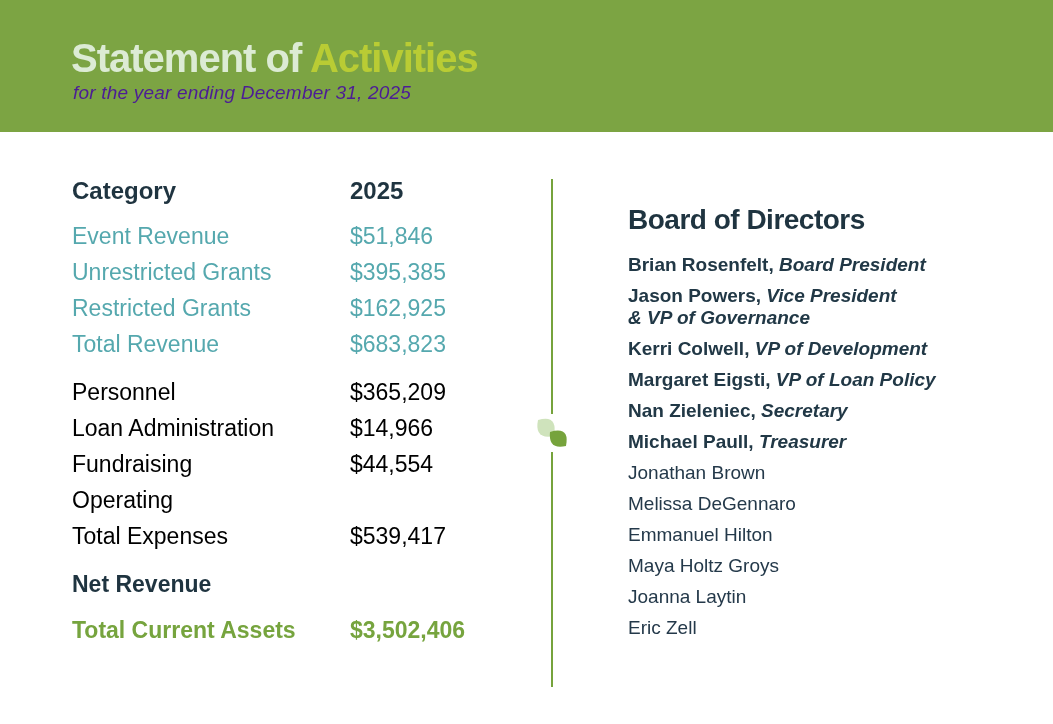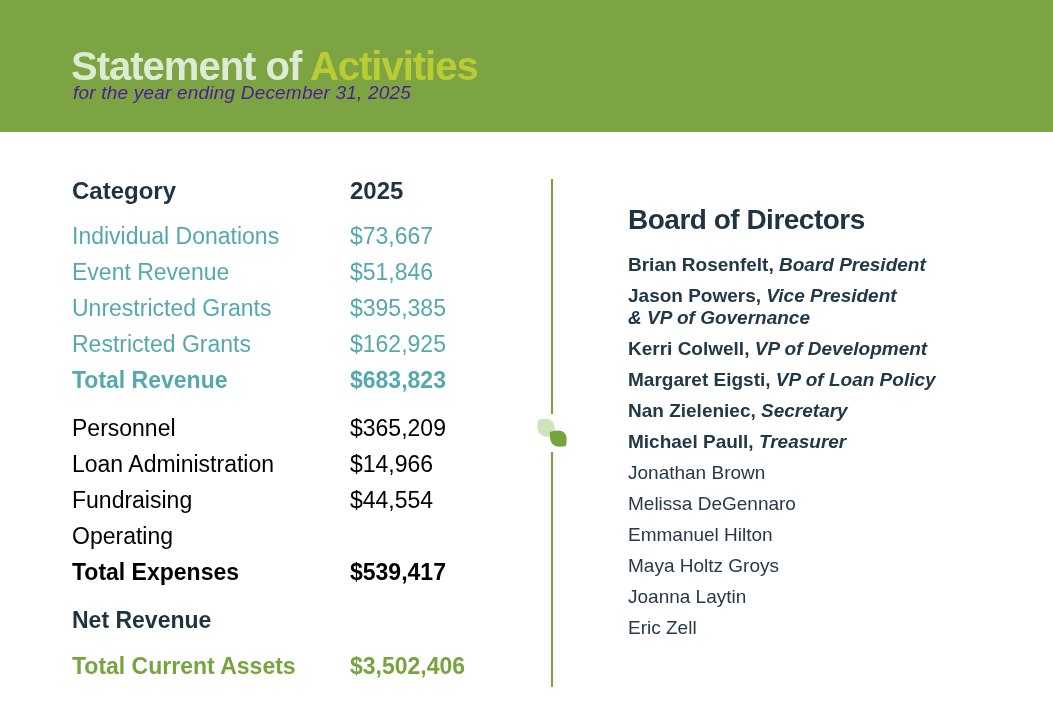--- a/index.html
+++ b/index.html
@@ -7,42 +7,42 @@
   body { font-family: "Liberation Sans", sans-serif; position: relative; overflow: hidden; }
 
   .page { position: relative; width: 1053px; height: 724px; background: #ffffff; }
 
   
   .header-band {
     position: absolute; top: 0; left: 0; width: 1053px; height: 132px;
     background: #7CA443;
   }
   .page-title {
-    position: absolute; left: 71px; top: 44px;
+    position: absolute; left: 71px; top: 36px;
     font-size: 40px; font-weight: 700; letter-spacing: -1px;
     white-space: nowrap;
   }
   .page-title .title-normal { color: #DCEBD4; }
   .page-title .title-accent { color: #B9CC34; }
   .page-subtitle {
     position: absolute; left: 73px; top: 82px;
     font-size: 19px; font-style: italic; color: #4c1d95; letter-spacing: 0.2px;
     white-space: nowrap;
   }
 
   
   .statement { position: absolute; left: 72px; top: 176px; width: 440px; }
   .t-row { position: relative; height: 36px; line-height: 36px; font-size: 23px; }
   .t-row .cell-label { position: absolute; left: 0; white-space: nowrap; }
   .t-row .cell-value { position: absolute; left: 278px; white-space: nowrap; }
   .t-head { height: 30px; line-height: 30px; font-size: 24px; font-weight: 700; color: #1F3440; }
   .sect-gap { margin-top: 12px; }
   .revenue { color: #55A8AE; }
   .expense { color: #000000; }
-  .total { font-weight: 700; }
+  .total { font-weight: 400; }
   .net { color: #1F3440; font-weight: 700; margin-top: 12px; }
   .assets { color: #76A43E; font-weight: 700; margin-top: 10px; }
 
   
   .divider-seg { position: absolute; left: 551px; width: 2px; background: #76A33C; }
   .divider-top { top: 179px; height: 235px; }
   .divider-bottom { top: 452px; height: 235px; }
   .leaf-wrap { position: absolute; left: 532px; top: 412px; width: 40px; height: 40px; }
 
   
@@ -68,24 +68,20 @@
     <div class="page-subtitle">for the year ending December 31, 2025</div>
   </div>
 
   <div class="statement">
     <div class="t-row t-head">
       <span class="cell-label">Category</span>
       <span class="cell-value">2025</span>
     </div>
 
     <div class="sect-gap">
-      <div class="t-row revenue">
-        <span class="cell-label">Individual Donations</span>
-        <span class="cell-value">$73,667</span>
-      </div>
       <div class="t-row revenue">
         <span class="cell-label">Event Revenue</span>
         <span class="cell-value">$51,846</span>
       </div>
       <div class="t-row revenue">
         <span class="cell-label">Unrestricted Grants</span>
         <span class="cell-value">$395,385</span>
       </div>
       <div class="t-row revenue">
         <span class="cell-label">Restricted Grants</span>

